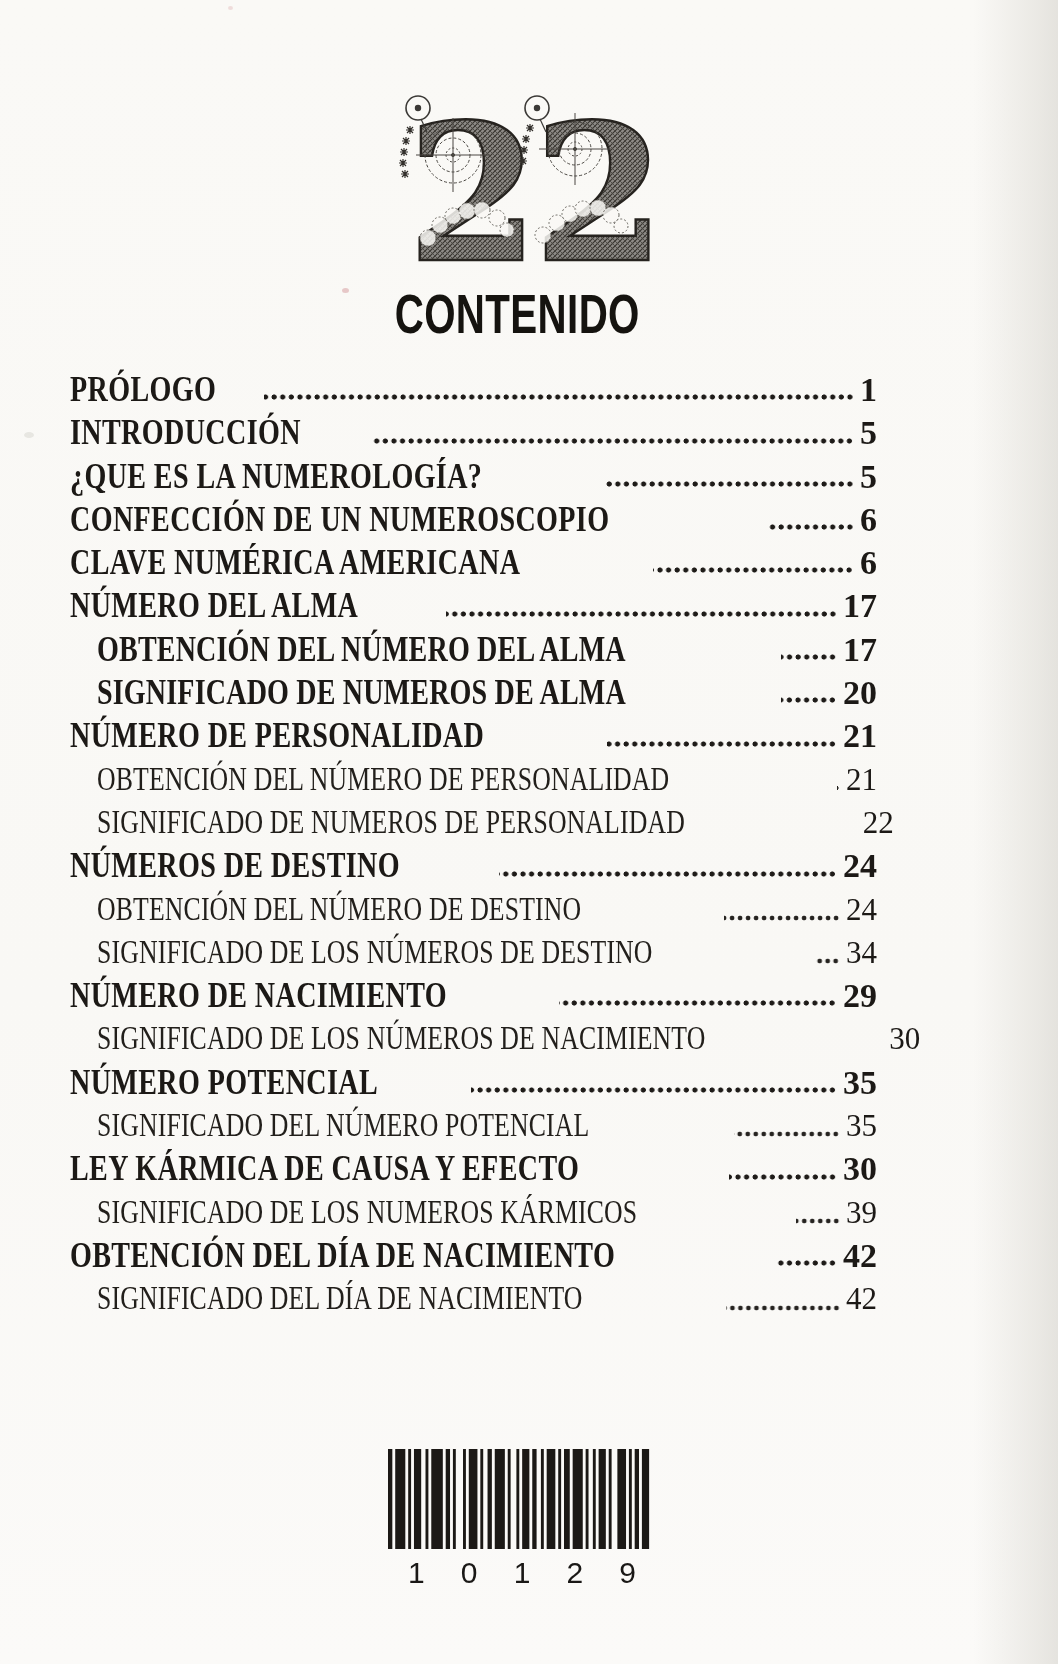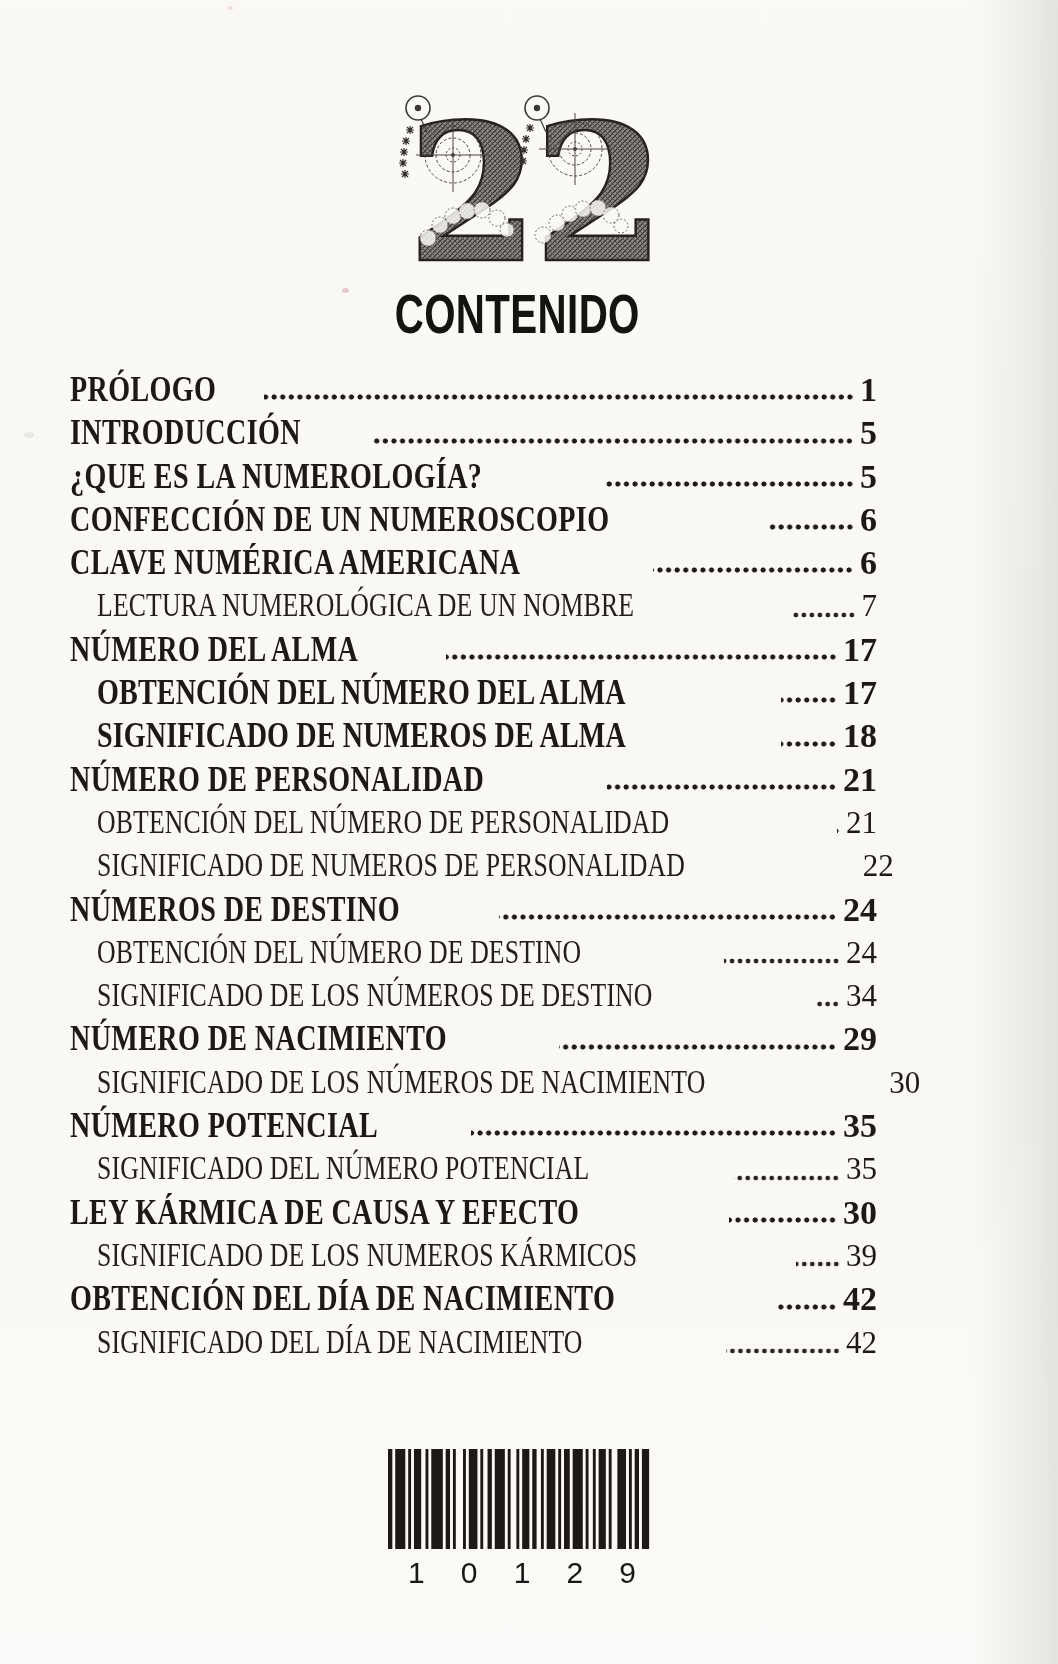--- a/index.html
+++ b/index.html
@@ -176,39 +176,34 @@
       <div class="row main">
         <span class="label">CONFECCIÓN DE UN NUMEROSCOPIO</span>
         <span class="leader"></span>
         <span class="pagenum">6</span>
       </div>
       <div class="row main">
         <span class="label">CLAVE NUMÉRICA AMERICANA</span>
         <span class="leader"></span>
         <span class="pagenum">6</span>
       </div>
-      <div class="row sub">
-        <span class="label">LECTURA NUMEROLÓGICA DE UN NOMBRE</span>
-        <span class="leader"></span>
-        <span class="pagenum">7</span>
-      </div>
       <div class="row main">
         <span class="label">NÚMERO DEL ALMA</span>
         <span class="leader"></span>
         <span class="pagenum">17</span>
       </div>
       <div class="row sub-bold">
         <span class="label">OBTENCIÓN DEL NÚMERO DEL ALMA</span>
         <span class="leader"></span>
         <span class="pagenum">17</span>
       </div>
       <div class="row sub-bold">
         <span class="label">SIGNIFICADO DE NUMEROS DE ALMA</span>
         <span class="leader"></span>
-        <span class="pagenum">18</span>
+        <span class="pagenum">20</span>
       </div>
       <div class="row main">
         <span class="label">NÚMERO DE PERSONALIDAD</span>
         <span class="leader"></span>
         <span class="pagenum">21</span>
       </div>
       <div class="row sub">
         <span class="label">OBTENCIÓN DEL NÚMERO DE PERSONALIDAD</span>
         <span class="leader"></span>
         <span class="pagenum">21</span>

